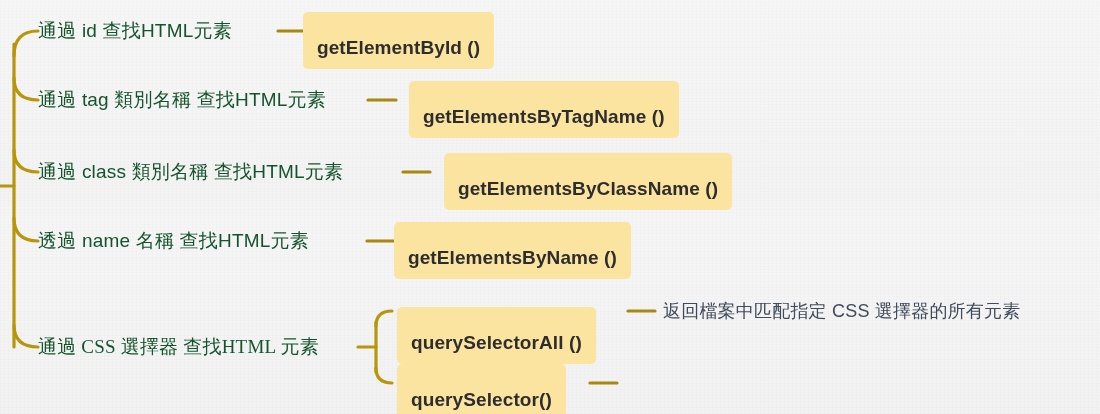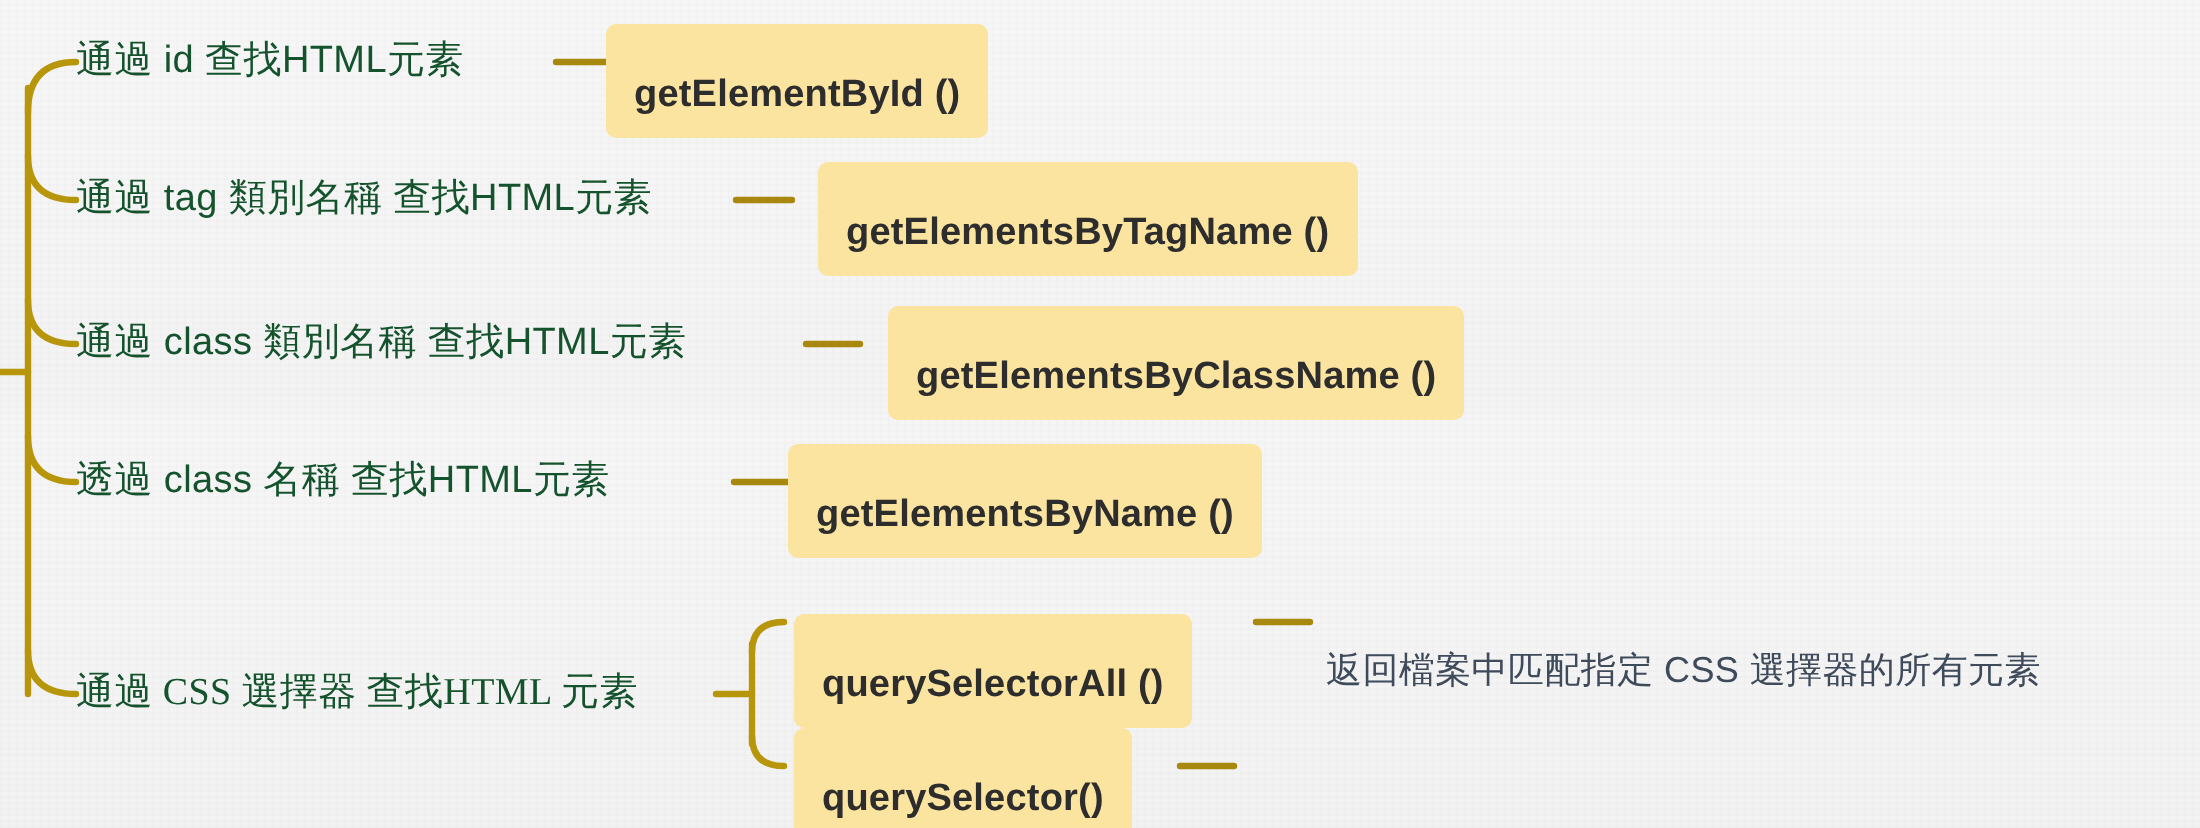--- a/index.html
+++ b/index.html
@@ -32,21 +32,20 @@
     white-space:nowrap;
     letter-spacing:.2px;
   }
   .desc{
     position:absolute;
     color:#3f4a5a;
     font-size:18px;
     line-height:22px;
     white-space:nowrap;
     letter-spacing:.2px;
-    margin-top:24px;
   }
   .badge{
     position:absolute;
     background:#fbe3a0;
     color:#2d2d2d;
     font-size:19px;
     line-height:22px;
     font-weight:700;
     border-radius:5px;
     padding:25px 14px 10px 14px;
@@ -100,21 +99,21 @@
 
   <div class="label" style="left:38px;top:20px;">通過 id 查找HTML元素</div>
   <div class="badge" style="left:303px;top:12px;">getElementById ()</div>
 
   <div class="label" style="left:38px;top:89px;">通過 tag 類別名稱 查找HTML元素</div>
   <div class="badge" style="left:409px;top:81px;">getElementsByTagName ()</div>
 
   <div class="label" style="left:38px;top:161px;text-align:right;">通過 class 類別名稱 查找HTML元素</div>
   <div class="badge" style="left:430px;top:153px;margin-left:14px;">getElementsByClassName ()</div>
 
-  <div class="label" style="left:38px;top:230px;">透過 class 名稱 查找HTML元素</div>
+  <div class="label" style="left:38px;top:230px;">透過 name 名稱 查找HTML元素</div>
   <div class="badge" style="left:394px;top:222px;">getElementsByName ()</div>
 
   <div class="label" style="left:38px;top:336px;font-family:Liberation Serif, serif;">通過 CSS 選擇器 查找HTML 元素</div>
 
   <div class="badge" style="left:397px;top:292px;margin-top:15px;">querySelectorAll ()</div>
   <div class="desc" style="left:663px;top:300px;">返回檔案中匹配指定 CSS 選擇器的所有元素</div>
 
   <div class="badge" style="left:397px;top:364px;">querySelector()</div>
 
 </div>

